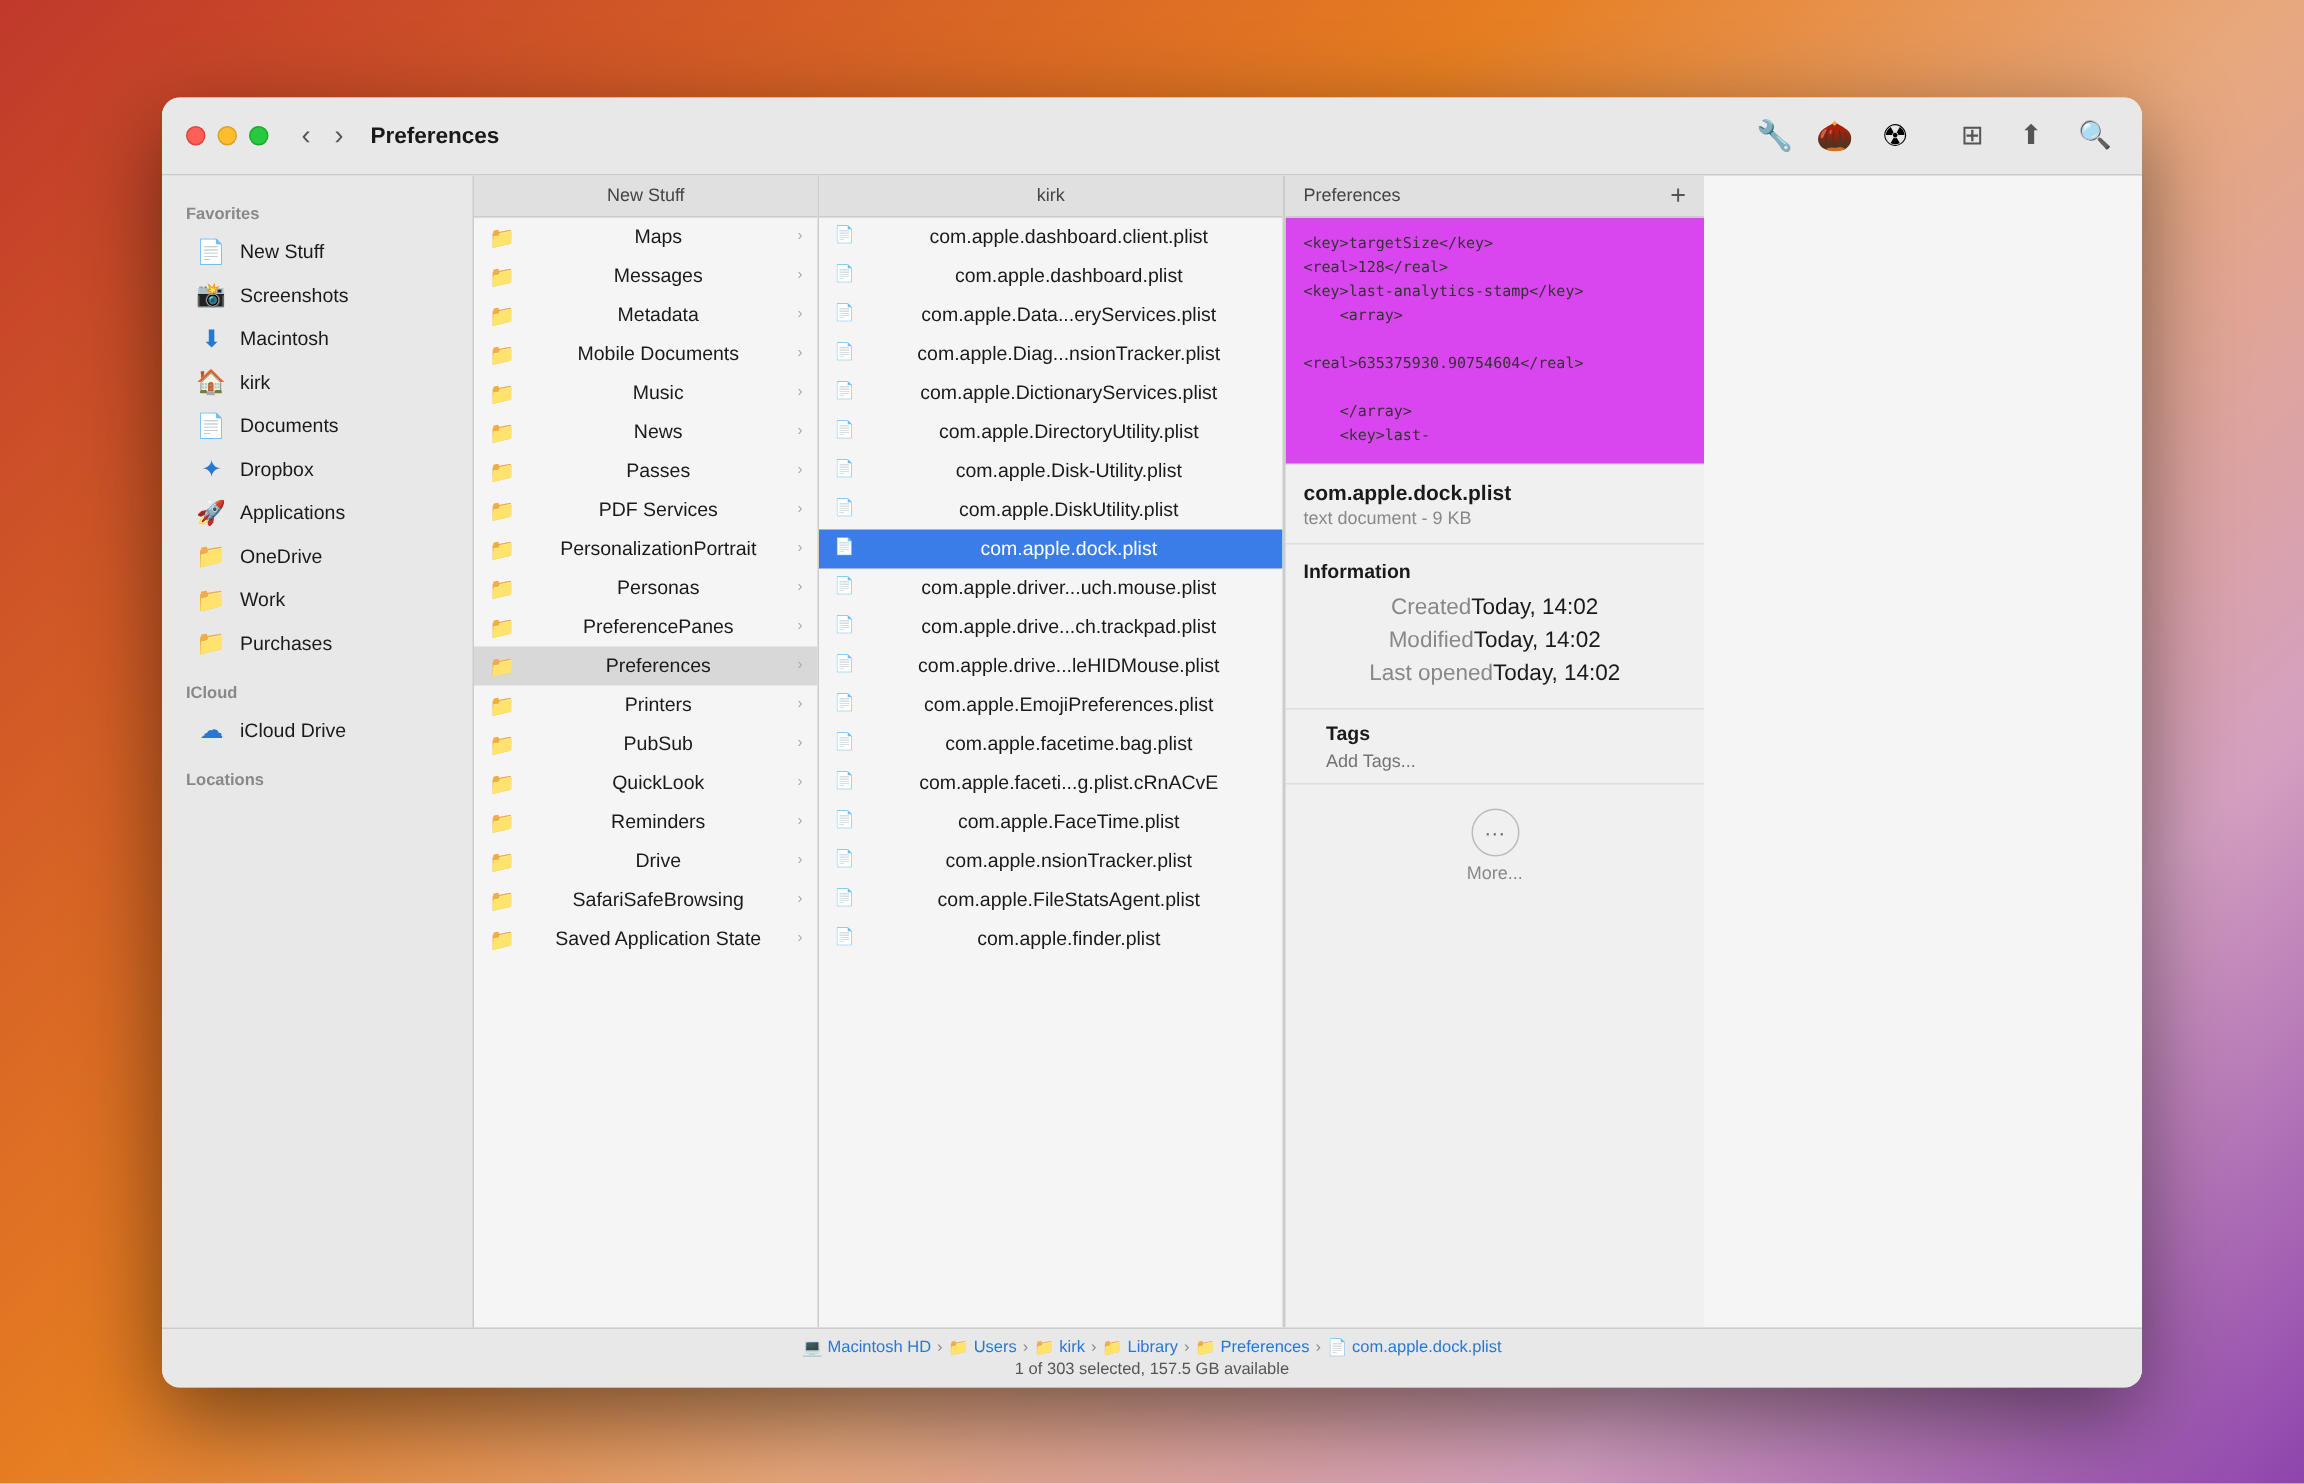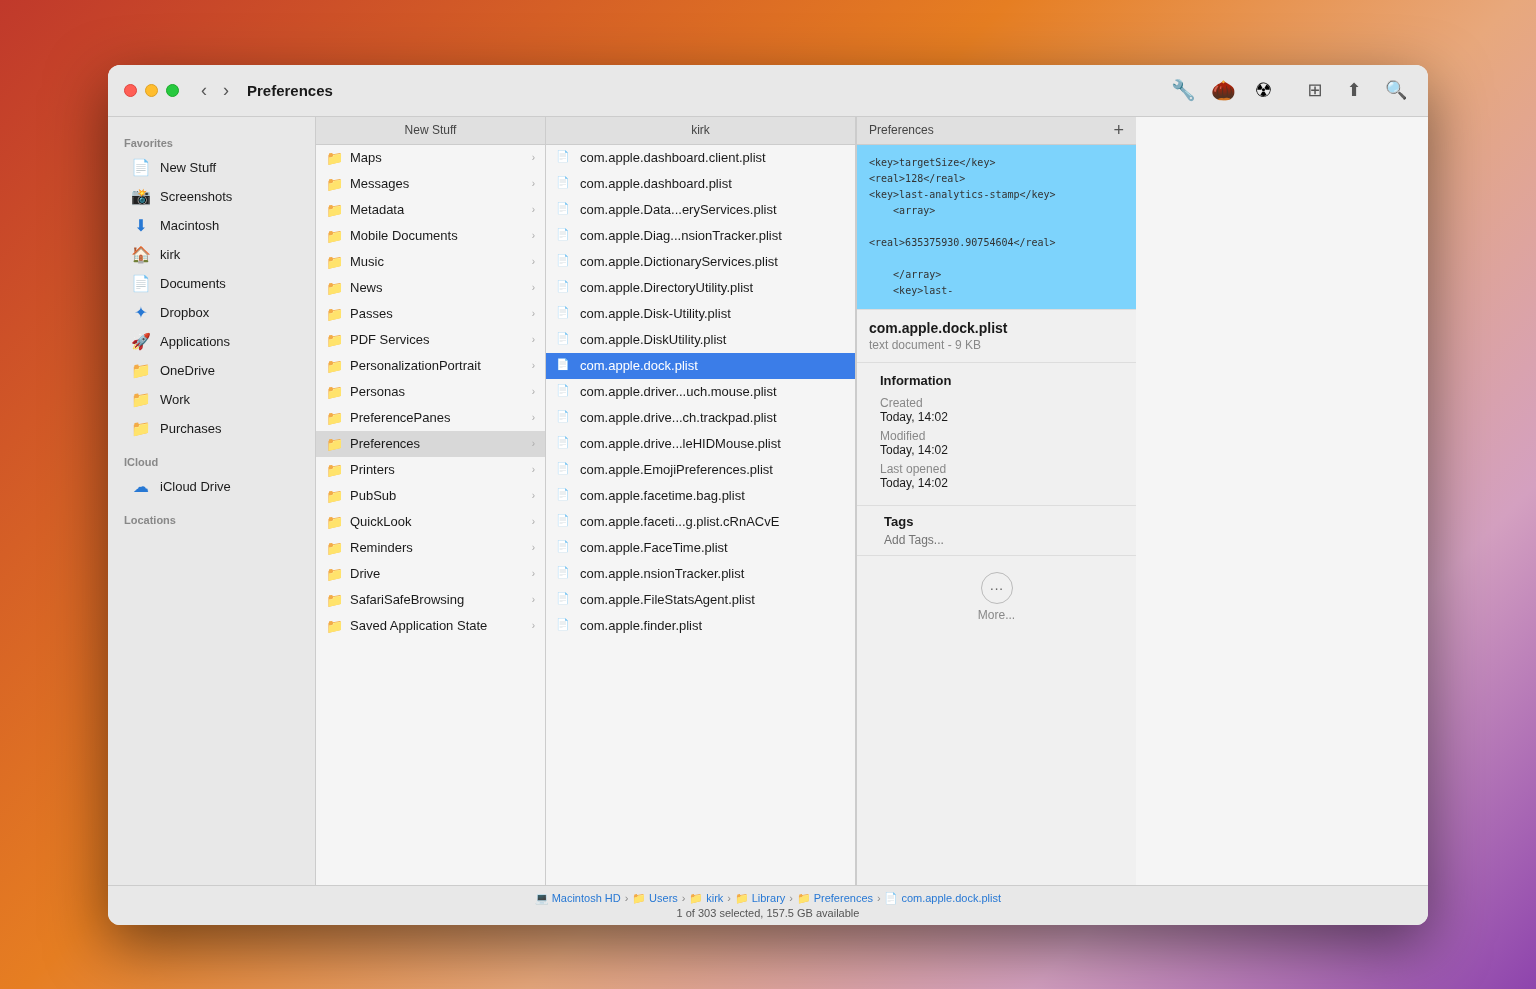--- a/index.html
+++ b/index.html
@@ -188,20 +188,21 @@
     }
     .file-icon {
       color: #888;
       font-size: 11px;
     }
     .row-label {
       flex: 1;
       white-space: nowrap;
       overflow: hidden;
       text-overflow: ellipsis;
+      text-align: center;
     }
     .row-chevron {
       font-size: 10px;
       color: #aaa;
       margin-left: 4px;
     }
     
     .preview-panel {
       width: 280px;
       background: #f0f0f0;
@@ -232,54 +233,52 @@
       font-size: 18px;
       cursor: pointer;
       color: #555;
       line-height: 1;
     }
     .preview-code {
       font-family: "Menlo", "Monaco", monospace;
       font-size: 10px;
       color: #333;
       padding: 10px 12px;
-      background: #7dd3fc;
+      background: #d946ef;
       border-bottom: 1px solid #ddd;
       line-height: 1.6;
       white-space: pre-wrap;
       word-break: break-all;
     }
     .preview-filename {
       font-size: 14px;
       font-weight: 600;
       color: #1a1a1a;
       padding: 10px 12px 2px 12px;
     }
     .preview-filetype {
       font-size: 12px;
       color: #888;
       padding: 0 12px 10px 12px;
       border-bottom: 1px solid #ddd;
     }
     .info-section {
       padding: 10px 12px;
-      margin-left: 11px;
     }
     .info-title {
       font-size: 13px;
       font-weight: 600;
       color: #1a1a1a;
       margin-bottom: 8px;
     }
     .info-row {
       display: flex;
       justify-content: center;
       margin-bottom: 5px;
-      font-size: 12px;
-      flex-direction: column;
+      font-size: 15px;
     }
     .info-label { color: #888; }
     .info-value { color: #1a1a1a; font-weight: 400; }
     .tags-section {
       padding: 8px 27px;
       border-top: 1px solid #ddd;
     }
     .tags-title {
       font-size: 13px;
       font-weight: 600;

